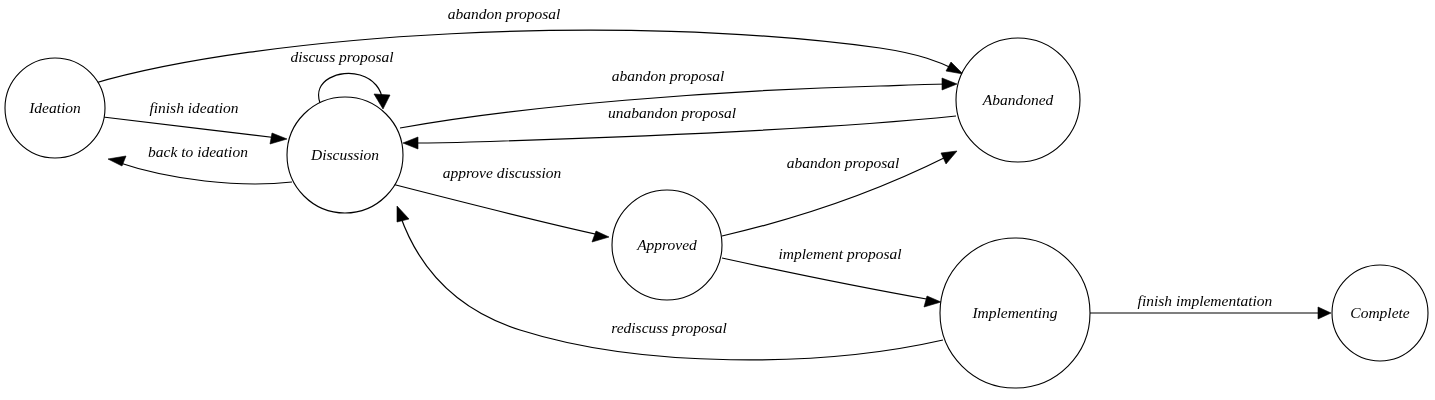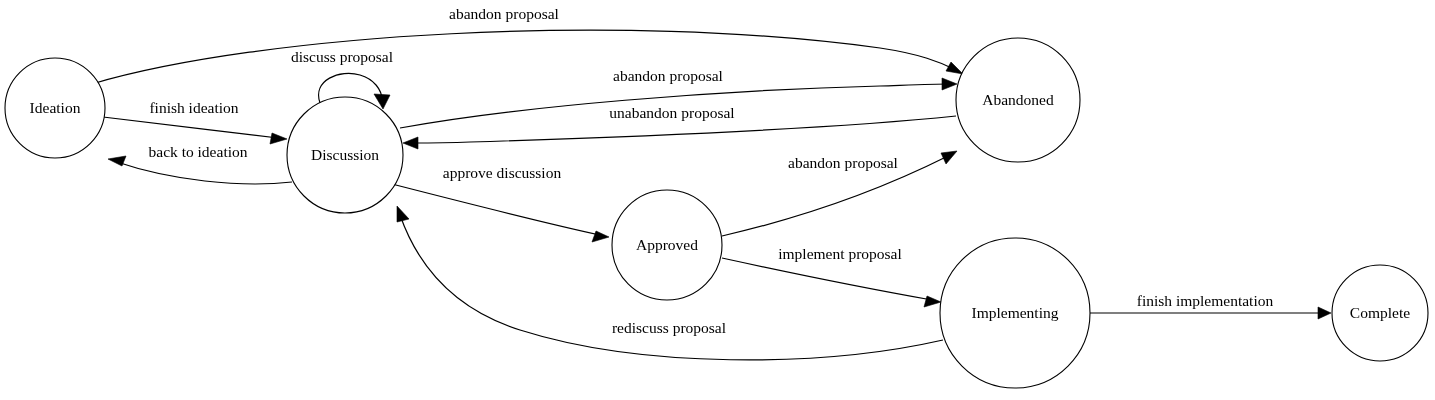--- a/index.html
+++ b/index.html
@@ -11,20 +11,21 @@
     width: 1435px;
     height: 400px;
     font-family: "Liberation Serif", serif;
     overflow: hidden;
   }
   #diagram-root {
     position: relative;
     width: 1435px;
     height: 400px;
     background: #fef9c3;
+    font-style: italic;
   }
   svg.graph {
     display: block;
     width: 1435px;
     height: 400px;
     background: #ffffff;
   }
   .node-circle {
     fill: #ffffff;
     stroke: #000000;

